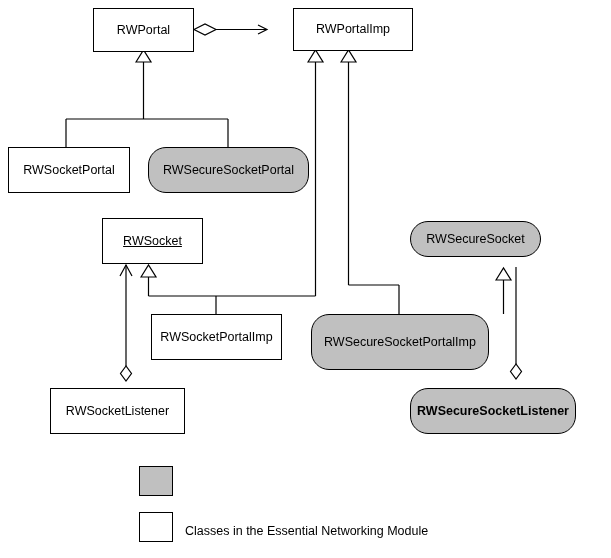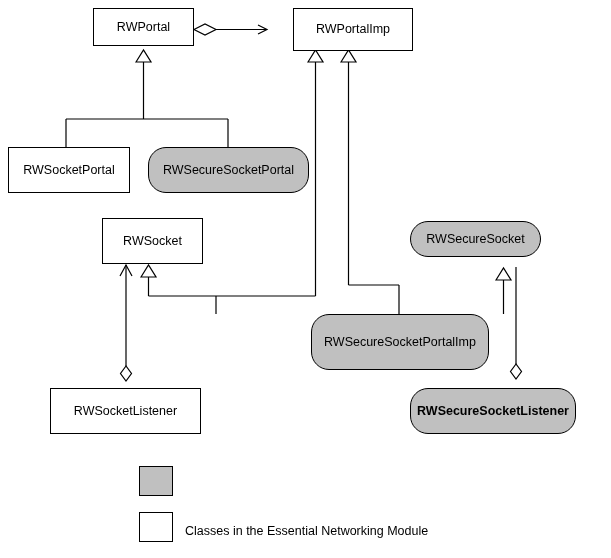--- a/index.html
+++ b/index.html
@@ -118,28 +118,29 @@
       <line x1="503.5" y1="280" x2="503.5" y2="314"></line>
     </g>
 
     
     <g>
       <line x1="516" y1="267" x2="516" y2="364"></line>
       <polygon points="516,364 510.5,371.5 516,379 521.5,371.5" class="fill-white" stroke="#000" stroke-width="1.2"></polygon>
     </g>
   </svg>
 
-  <div class="node" style="left:93px;  top:8px;   width:101px; height:38px;">RWPortal</div>
+  <div class="node" style="left:93px;  top:8px;   width:101px; height:44px;">RWPortal</div>
   <div class="node" style="left:273px; top:8px;   width:120px; height:43px;margin-left:20px;">RWPortalImp</div>
   <div class="node" style="left:8px;   top:147px; width:122px; height:46px;">RWSocketPortal</div>
   <div class="node shaded" style="left:148px; top:147px; width:161px; height:46px;">RWSecureSocketPortal</div>
-  <div class="node" style="left:102px; top:218px; width:101px; height:46px;">RWSocket</div>
+  <div class="node" style="left:102px; top:218px; width:101px; height:46px;text-decoration:underline;">RWSocket</div>
   <div class="node shaded" style="left:410px; top:221px; width:131px; height:36px;text-align:right;">RWSecureSocket</div>
+  <div class="node" style="left:151px; top:314px; width:131px; height:46px;">RWSocketPortalImp</div>
   <div class="node shaded" style="left:311px; top:314px; width:178px; height:56px;">RWSecureSocketPortalImp</div>
-  <div class="node" style="left:50px;  top:388px; width:151px; height:46px;">RWSocketListener</div>
+  <div class="node" style="left:50px;  top:388px; width:135px; height:46px;">RWSocketListener</div>
   <div class="node shaded" style="left:410px; top:388px; width:166px; height:46px;font-weight:bold;">RWSecureSocketListener</div>
 
   <div class="legend-swatch" style="left:139px; top:466px; width:34px; height:30px; background:#c0c0c0;"></div>
 
   <div class="legend-swatch" style="left:139px; top:512px; width:34px; height:30px; background:#ffffff;"></div>
   <div class="legend-label" style="left:185px; top:524px;">Classes in the  Essential  Networking Module</div>
 
 </div>
 
 </body></html>

